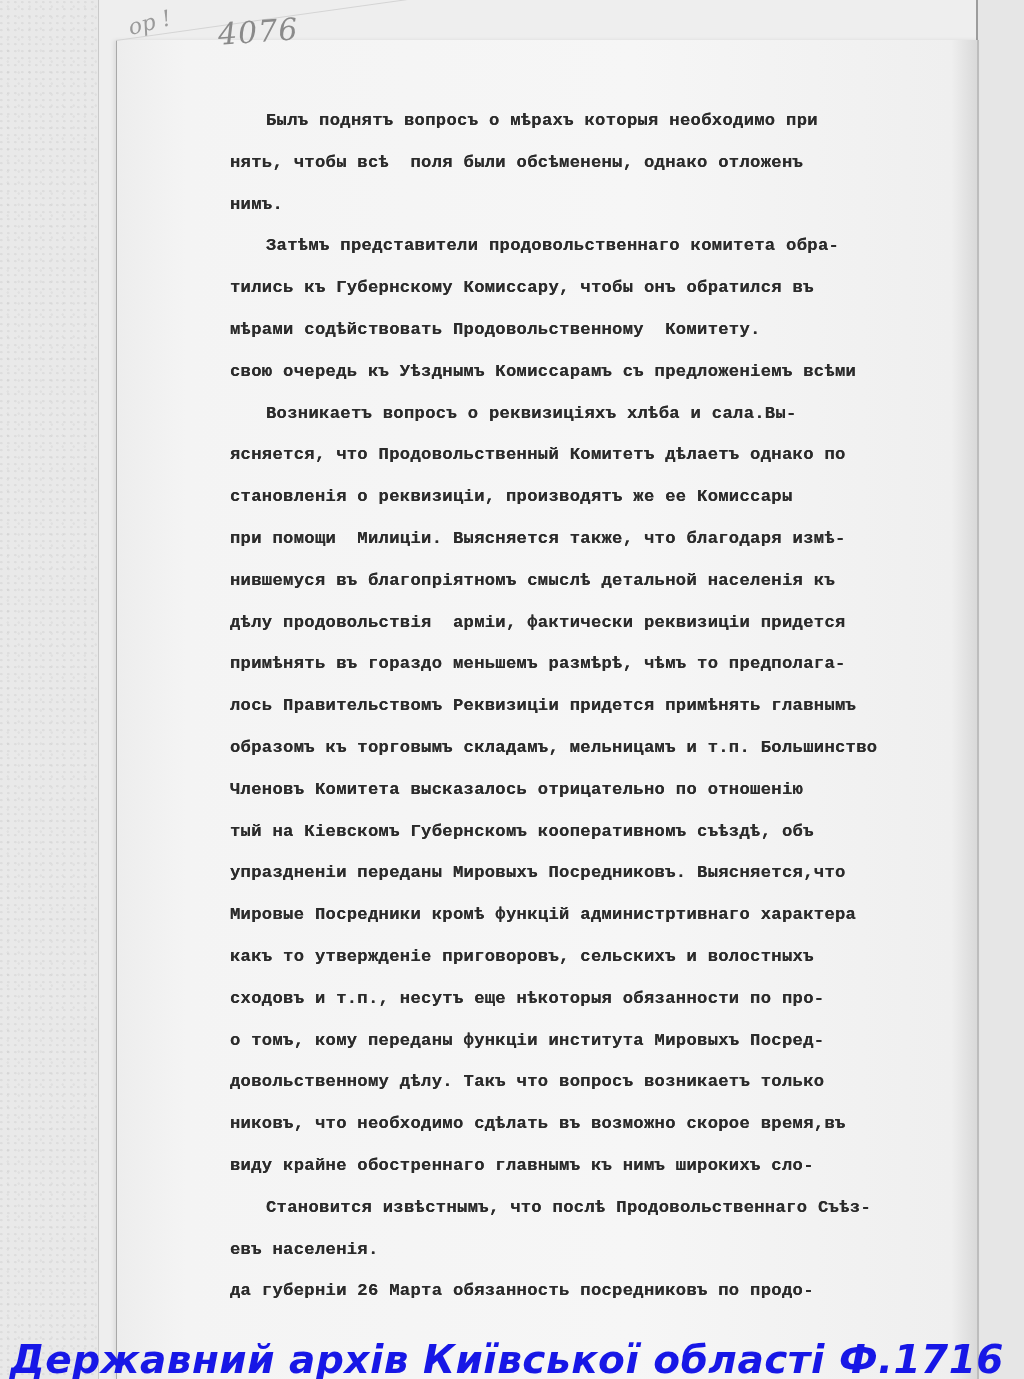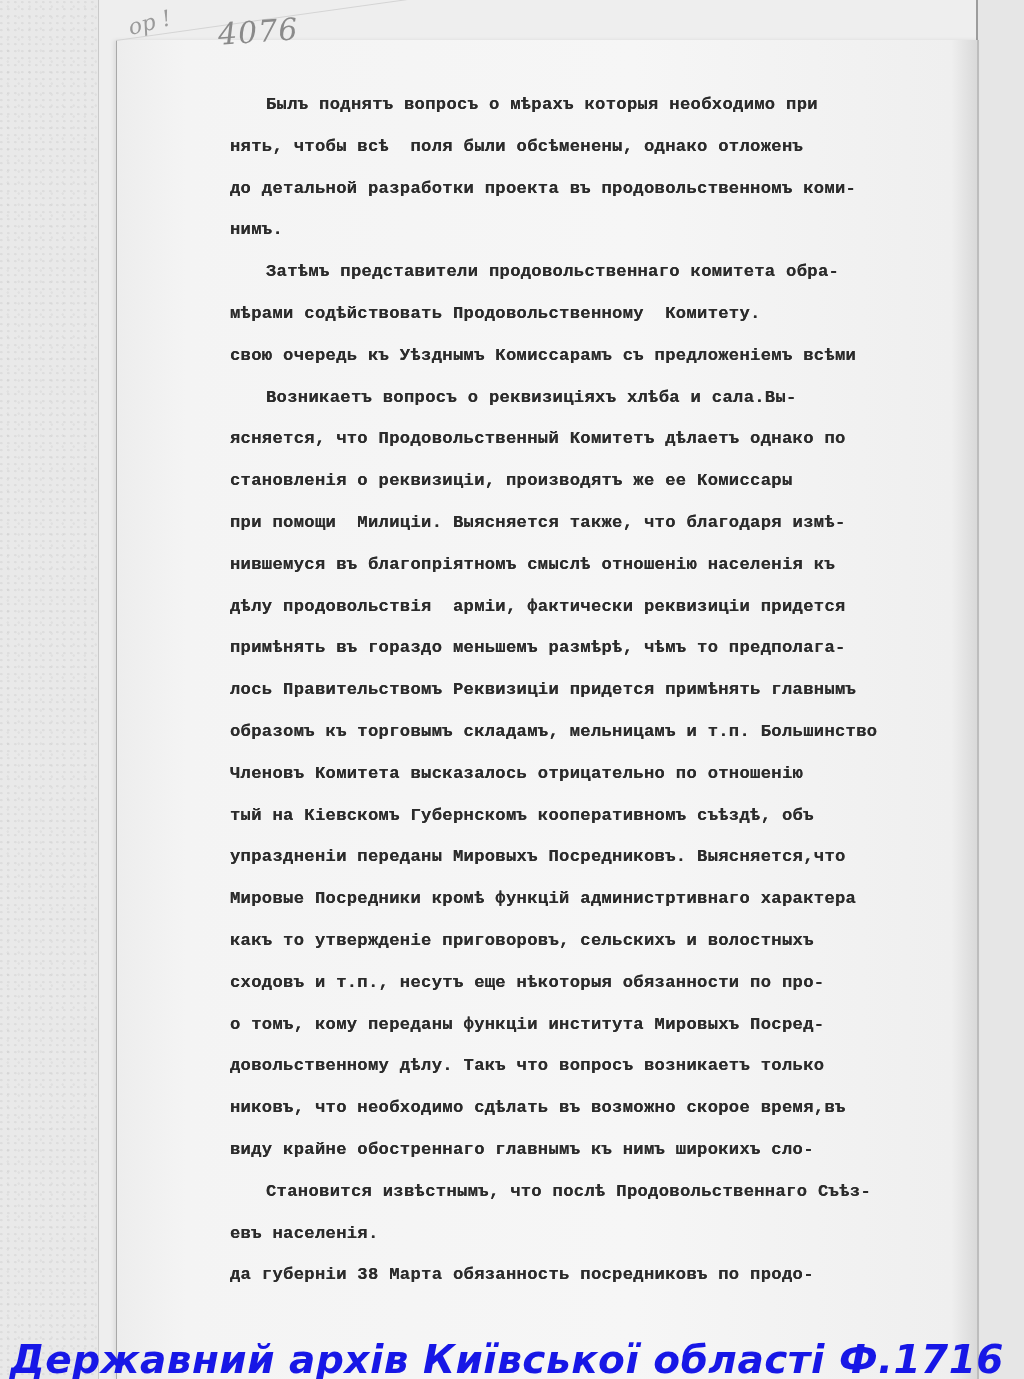--- a/index.html
+++ b/index.html
@@ -38,21 +38,21 @@
     font-family: "DejaVu Serif", serif; font-style: italic;
     font-size: 30px; color: #8a8a8a; letter-spacing: 1px;
     transform: rotate(-4deg);
   }
   .archive-mark {
     position: absolute; left: 128px; top: 10px;
     font-family: "DejaVu Serif", serif; font-style: italic;
     font-size: 22px; color: #9a9a9a; transform: rotate(-14deg);
   }
   .text {
-    position: absolute; left: 230px; top: 84px; width: 760px;
+    position: absolute; left: 230px; top: 100px; width: 760px;
   }
   .line {
     height: 41.8px; line-height: 41.8px;
     font-size: 17.2px; color: #2b2b2b; white-space: pre;
     letter-spacing: 0.3px; font-weight: bold;
     text-shadow: 0 0 0.6px #444;
   }
   .line.indent { padding-left: 36px; }
   .watermark {
     position: absolute; left: 10px; top: 1336px;
@@ -68,42 +68,42 @@
 <div class="right-strip"></div>
 <div class="page"></div>
 <div class="fold-line"></div>
 
 <div class="archive-mark">ор !</div>
 <div class="archive-number">4076</div>
 
 <div class="text" id="text-body">
     <div class="line indent">Былъ поднятъ вопросъ о мѣрахъ которыя необходимо при</div>
     <div class="line">нять, чтобы всѣ  поля были обсѣменены, однако отложенъ</div>
-    <div class="line">до детальной разработки проекта въ продовольственномъ коми-</div>
     <div class="line">нимъ.</div>
     <div class="line indent">Затѣмъ представители продовольственнаго комитета обра-</div>
+    <div class="line">тились къ Губернскому Комиссару, чтобы онъ обратился въ</div>
     <div class="line">мѣрами содѣйствовать Продовольственному  Комитету.</div>
     <div class="line">свою очередь къ Уѣзднымъ Комиссарамъ съ предложенiемъ всѣми</div>
     <div class="line indent">Возникаетъ вопросъ о реквизицiяхъ хлѣба и сала.Вы-</div>
     <div class="line">ясняется, что Продовольственный Комитетъ дѣлаетъ однако по</div>
     <div class="line">становленiя о реквизицiи, производятъ же ее Комиссары</div>
     <div class="line">при помощи  Милицiи. Выясняется также, что благодаря измѣ-</div>
-    <div class="line">нившемуся въ благопрiятномъ смыслѣ отношенiю населенiя къ</div>
+    <div class="line">нившемуся въ благопрiятномъ смыслѣ детальной населенiя къ</div>
     <div class="line">дѣлу продовольствiя  армiи, фактически реквизицiи придется</div>
     <div class="line">примѣнять въ гораздо меньшемъ размѣрѣ, чѣмъ то предполага-</div>
     <div class="line">лось Правительствомъ Реквизицiи придется примѣнять главнымъ</div>
     <div class="line">образомъ къ торговымъ складамъ, мельницамъ и т.п. Большинство</div>
     <div class="line">Членовъ Комитета высказалось отрицательно по отношенiю</div>
     <div class="line">тый на Кiевскомъ Губернскомъ кооперативномъ съѣздѣ, объ</div>
     <div class="line">упраздненiи переданы Мировыхъ Посредниковъ. Выясняется,что</div>
     <div class="line">Мировые Посредники кромѣ функцiй администртивнаго характера</div>
     <div class="line">какъ то утвержденiе приговоровъ, сельскихъ и волостныхъ</div>
     <div class="line">сходовъ и т.п., несутъ еще нѣкоторыя обязанности по про-</div>
     <div class="line">о томъ, кому переданы функцiи института Мировыхъ Посред-</div>
     <div class="line">довольственному дѣлу. Такъ что вопросъ возникаетъ только</div>
     <div class="line">никовъ, что необходимо сдѣлать въ возможно скорое время,въ</div>
     <div class="line">виду крайне обостреннаго главнымъ къ нимъ широкихъ сло-</div>
     <div class="line indent">Становится извѣстнымъ, что послѣ Продовольственнаго Съѣз-</div>
     <div class="line">евъ населенiя.</div>
-    <div class="line">да губернiи 38 Марта обязанность посредниковъ по продо-</div>
+    <div class="line">да губернiи 26 Марта обязанность посредниковъ по продо-</div>
   </div>
 
 <div class="watermark">Державний архів Київської області Ф.1716</div>
 
 </body></html>

